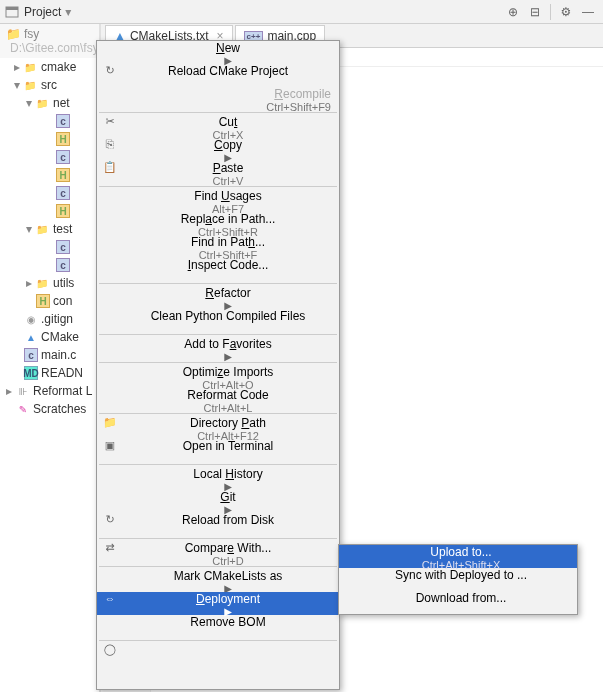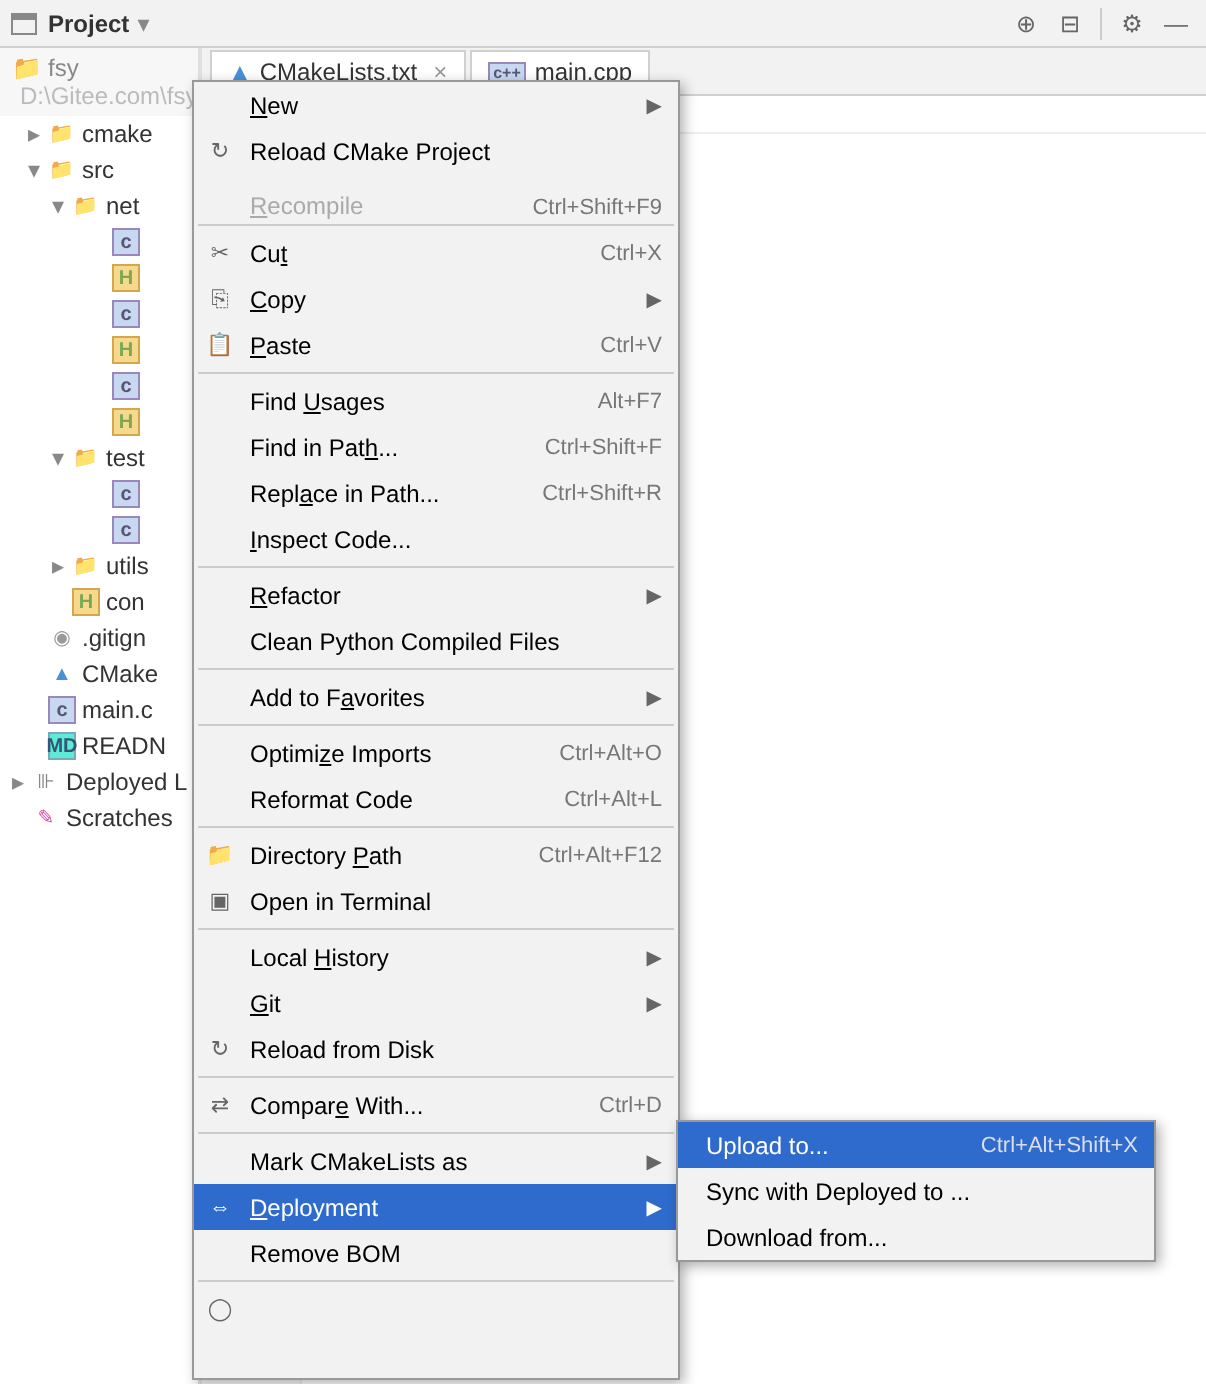--- a/index.html
+++ b/index.html
@@ -1,20 +1,20 @@
 <!DOCTYPE html>
 <html><head>
 <meta charset="utf-8">
 <style>
 * { margin: 0; padding: 0; box-sizing: border-box; font-family: "Segoe UI", Arial, sans-serif; font-size: 12px; }
 body { background: #fff; width: 603px; height: 692px; overflow: hidden; position: relative; }
 
 .toolbar { height: 24px; background: #f2f2f2; border-bottom: 1px solid #d0d0d0; display: flex; align-items: center; padding: 0 4px; }
 .toolbar .icon { width: 16px; height: 16px; margin-right: 4px; display: inline-flex; align-items: center; justify-content: center; }
-.toolbar .title { font-weight: bold; color: #333; }
+.toolbar .title { font-weight: normal; color: #333; }
 .toolbar .spacer { flex: 1; }
 .toolbar .btn { width: 22px; height: 20px; display: inline-flex; align-items: center; justify-content: center; color: #666; cursor: pointer; }
 
 .main-area { display: flex; height: calc(100% - 24px); }
 .sidebar { width: 100px; background: #fff; border-right: 1px solid #e0e0e0; overflow: hidden; }
 .path-row { padding: 3px 6px; color: #888; font-size: 11px; background: #f7f7f7; }
 .tree-node { padding: 2px 4px; display: flex; align-items: center; white-space: nowrap; color: #333; }
 .tree-node .tw { display: inline-block; color: #888; margin-right: 2px; width: 10px; text-align: center; }
 .tree-node .fi { width: 14px; height: 14px; margin-right: 3px; display: inline-flex; align-items: center; justify-content: center; font-size: 10px; }
 .ind1 { padding-left: 12px; } .ind2 { padding-left: 24px; } .ind3 { padding-left: 36px; } .ind5 { padding-left: 56px; }
@@ -40,33 +40,33 @@
 .code div { height: 22px; line-height: 22px; white-space: pre; }
 .kw { color: #0033b3; }
 .ty { color: #008080; }
 .num { color: #1750eb; }
 .hl { background: #e4e4c8; }
 .fold-bracket { background: #e8e8e8; padding: 0 2px; border-radius: 2px; color: #888; }
 
 
 .ctx-menu { position: absolute; background: #f2f2f2; border: 1px solid #999; box-shadow: 2px 2px 6px rgba(0,0,0,0.3); }
 .ctx-main { left: 96px; top: 40px; width: 244px; }
-.ctx-row { height: 23px; display: flex; align-items: center; padding: 0 8px 0 28px; position: relative; cursor: default; }
+.ctx-row { height: 23px; display: flex; align-items: center; padding: 0 8px 0 28px; position: relative; cursor: default; flex-direction: column; }
 .ctx-row.sel { background: #2f6bcc; color: #fff; }
 .ctx-row .lbl { flex: 1; }
 .ctx-row .sc { color: #777; font-size: 11px; }
 .ctx-row.sel .sc { color: #dde; }
 .ctx-row .arr { color: #666; font-size: 10px; }
 .ctx-row.sel .arr { color: #fff; }
 .ctx-row .mico { position: absolute; left: 5px; width: 16px; text-align: center; color: #666; font-size: 11px; }
 .ctx-row.dis { color: #aaa; align-items: flex-end; }
 .ctx-sep { height: 1px; background: #ccc; margin: 2px 2px; }
 .mn { text-decoration: underline; }
 
-.ctx-sub { left: 338px; top: 560px; width: 240px; }
+.ctx-sub { left: 338px; top: 544px; width: 240px; }
 .ctx-sub .ctx-row { padding-left: 14px; }
 
 svg { display: block; }
 </style>
 </head>
 <body>
 
 <div class="toolbar">
   <span class="icon">
       <svg width="14" height="14">
@@ -156,21 +156,21 @@
         <span class="fi cpp-ico">c</span>
         <span>main.c</span>
       </div>
     <div class="tree-node ind2">
         <span class="fi md-ico">MD</span>
         <span>READN</span>
       </div>
     <div class="tree-node">
         <span class="tw">▸</span>
         <span class="fi" style="color:#888">⊪</span>
-        <span>Deployed L</span>
+        <span>Reformat L</span>
       </div>
     <div class="tree-node">
         <span class="tw"></span>
         <span class="fi" style="color:#d4a">✎</span>
         <span>Scratches</span>
       </div>
   </div>
 
   <div class="editor-side">
     <div class="tabs">
@@ -277,26 +277,26 @@
       <span class="mico">📋</span>
       <span class="lbl"><span class="mn">P</span>aste</span>
       <span class="sc">Ctrl+V</span>
     </div>
   <div class="ctx-sep"></div>
   <div class="ctx-row">
       <span class="lbl">Find <span class="mn">U</span>sages</span>
       <span class="sc">Alt+F7</span>
     </div>
   <div class="ctx-row">
+      <span class="lbl">Repl<span class="mn">a</span>ce in Path...</span>
+      <span class="sc">Ctrl+Shift+R</span>
+    </div>
+  <div class="ctx-row">
       <span class="lbl">Find in Pat<span class="mn">h</span>...</span>
       <span class="sc">Ctrl+Shift+F</span>
-    </div>
-  <div class="ctx-row">
-      <span class="lbl">Repl<span class="mn">a</span>ce in Path...</span>
-      <span class="sc">Ctrl+Shift+R</span>
     </div>
   <div class="ctx-row">
       <span class="lbl"><span class="mn">I</span>nspect Code...</span>
     </div>
   <div class="ctx-sep"></div>
   <div class="ctx-row">
       <span class="lbl"><span class="mn">R</span>efactor</span>
       <span class="arr">▶</span>
     </div>
   <div class="ctx-row">

